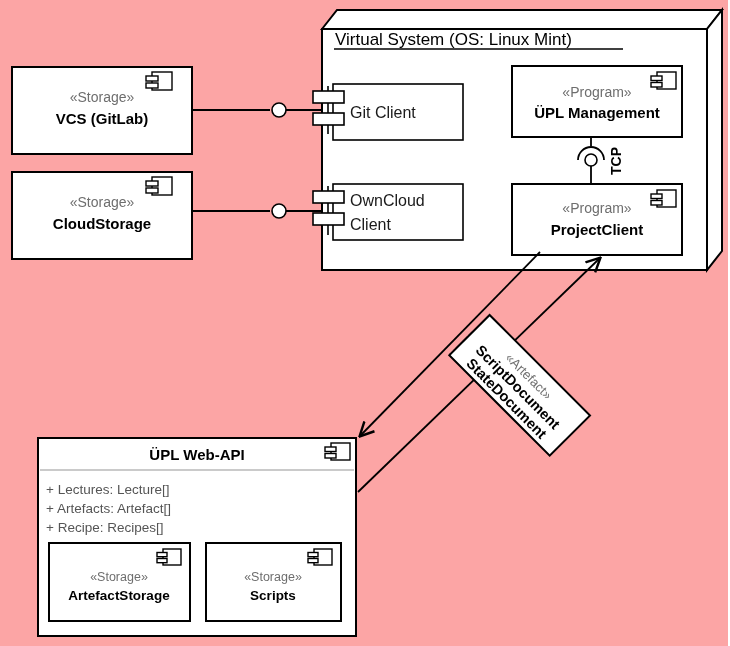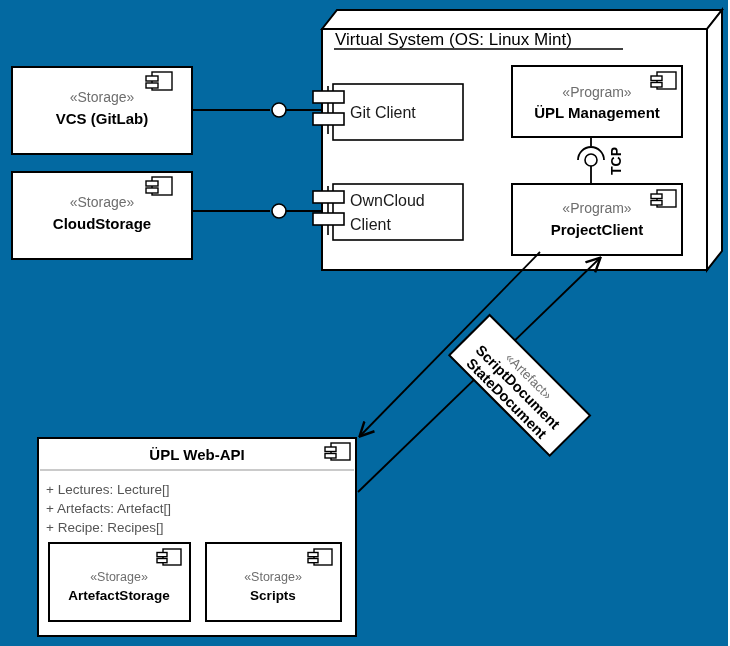--- a/index.html
+++ b/index.html
@@ -4,21 +4,21 @@
 <style>
   html, body {
     margin: 0;
     padding: 0;
     background: #ffffff;
   }
   #canvas {
     position: relative;
     width: 728px;
     height: 646px;
-    background: #0369a1;
+    background: #fca5a5;
     font-family: "Liberation Sans", sans-serif;
     overflow: hidden;
   }
   svg#diagram {
     position: absolute;
     left: 0;
     top: 0;
     width: 730px;
     height: 646px;
   }

